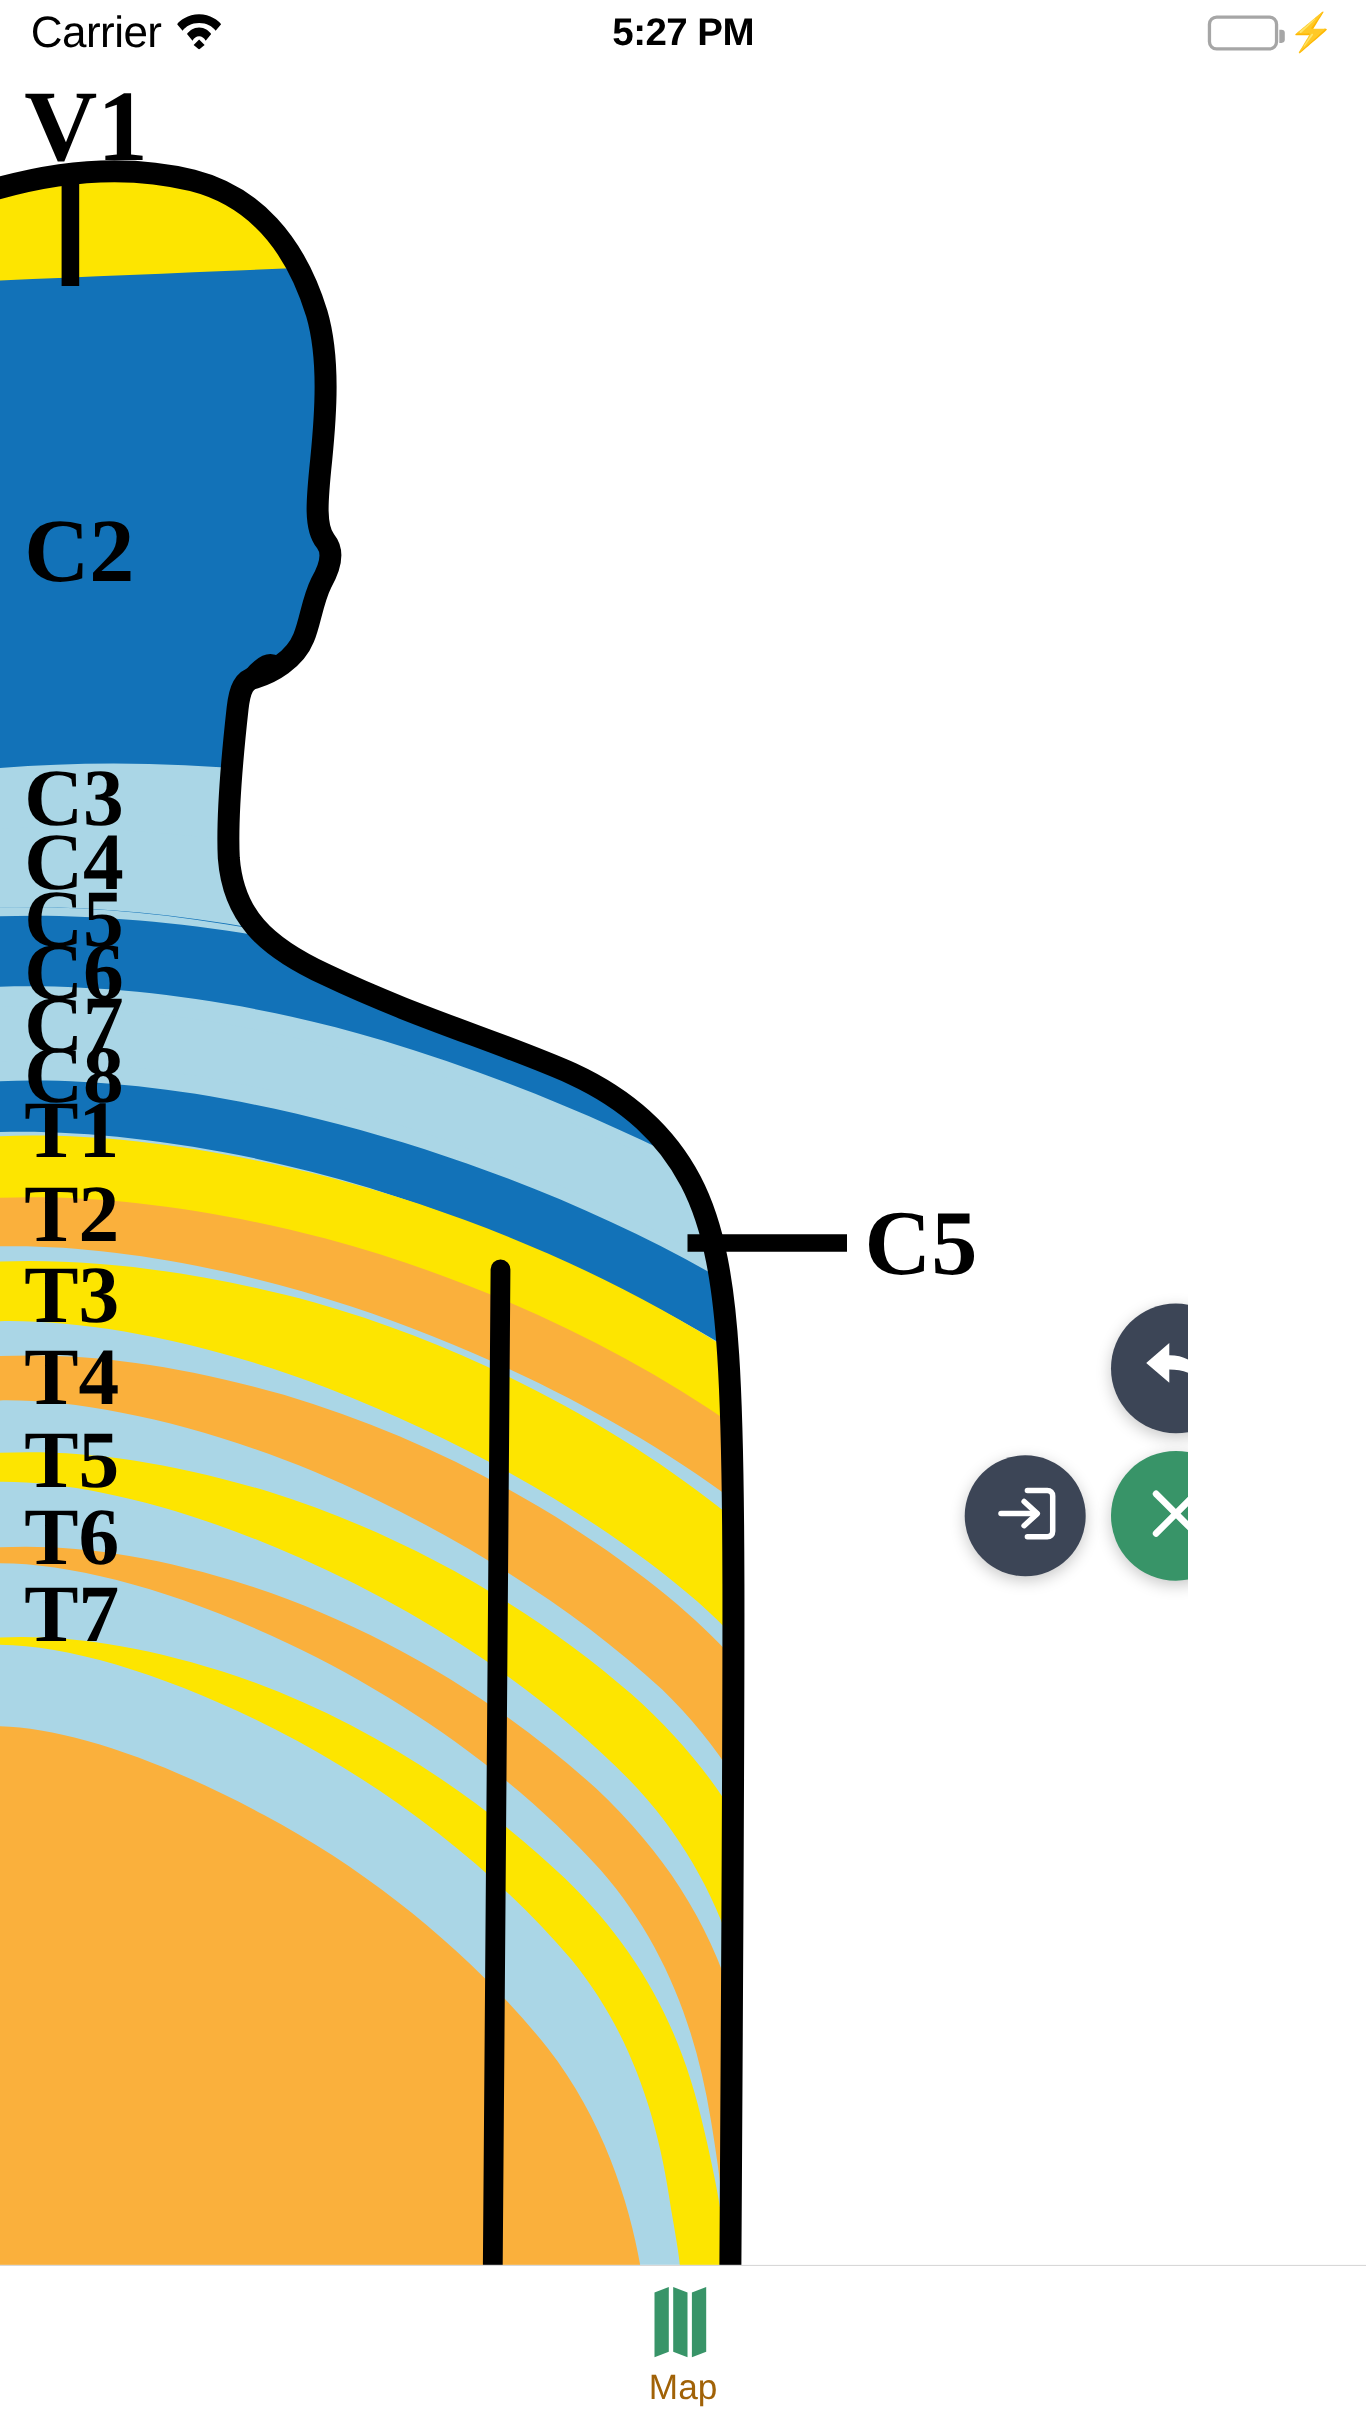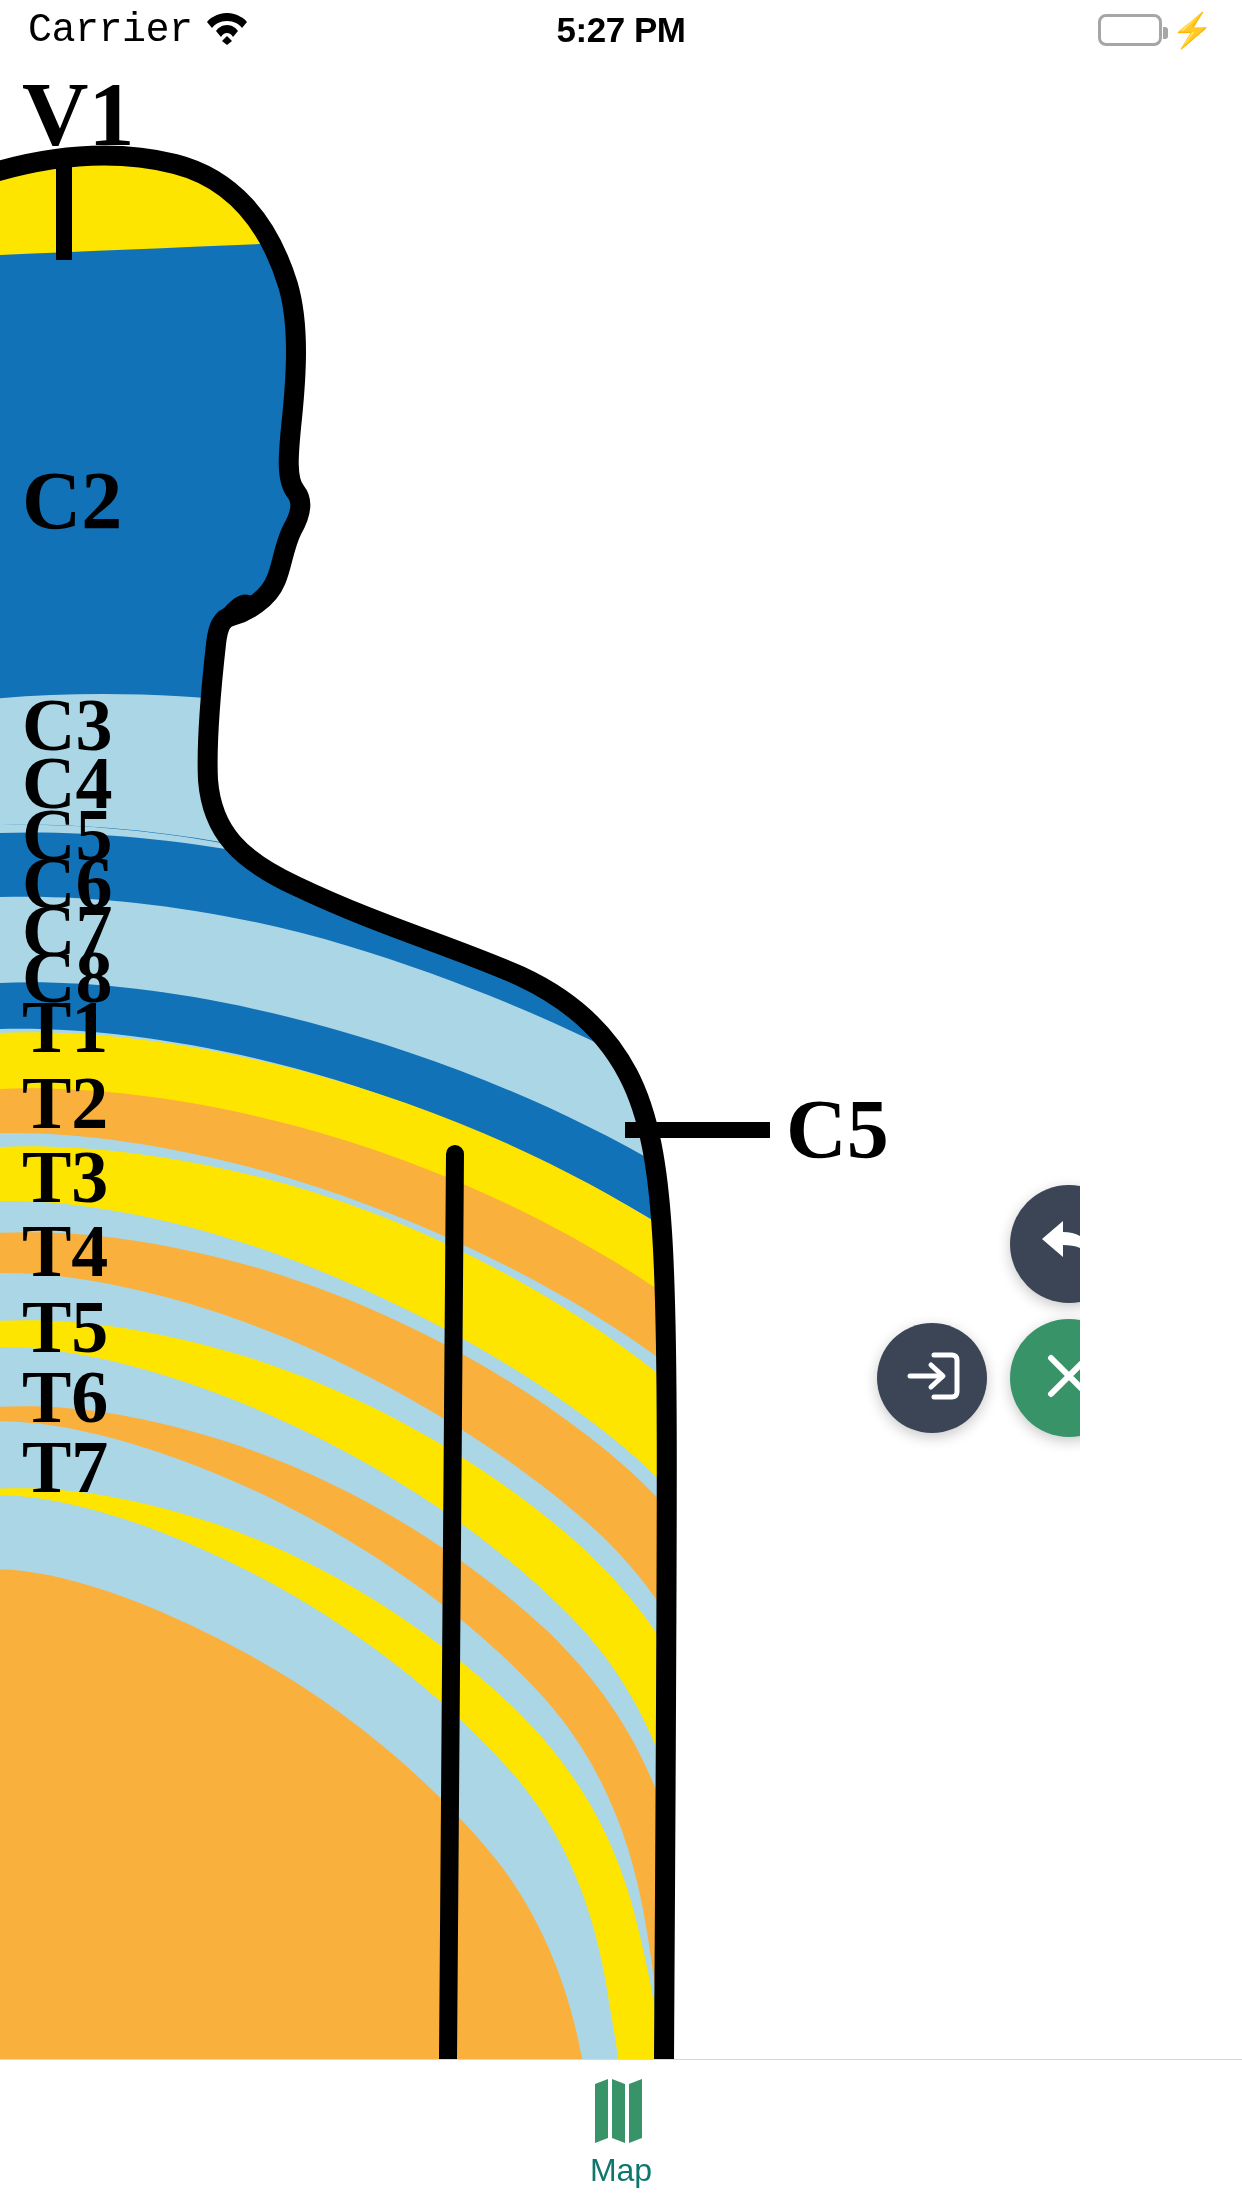--- a/index.html
+++ b/index.html
@@ -30,21 +30,20 @@
     align-items: center;
     padding: 0 28px;
     z-index: 50;
     background: #ffffff;
   }
   #status-left {
     display: flex;
     align-items: center;
     gap: 14px;
     flex: 1 1 0;
-    font-family: Liberation Mono, monospace;
   }
   #carrier-label {
     font-size: 40px;
     color: #000;
     letter-spacing: -0.5px;
   }
   #status-center {
     flex: 0 0 auto;
     display: flex;
     justify-content: center;
@@ -163,21 +162,21 @@
     width: 70px;
     height: 70px;
     display: flex;
     align-items: center;
     justify-content: center;
   }
   .tab-label {
     font-size: 32px;
     line-height: 1;
   }
-  .tab-item.active .tab-label { color: #0f766e; }
+  .tab-item.active .tab-label { color: #a16207; }
   .tab-item.inactive .tab-label { color: #8e8e93; }
 </style>
 </head>
 <body>
 
 <div id="phone">
 
   <div id="status-bar">
     <div id="status-left">
       <span id="carrier-label">Carrier</span>

